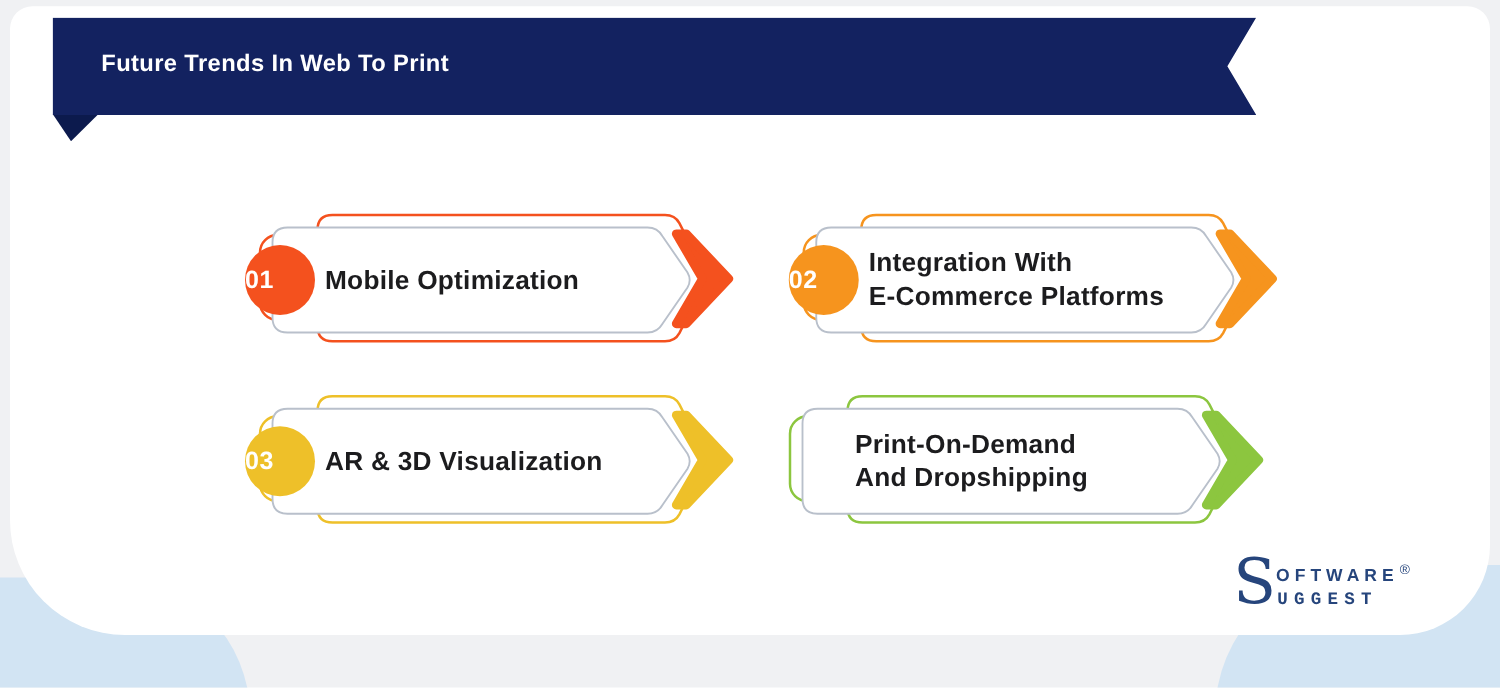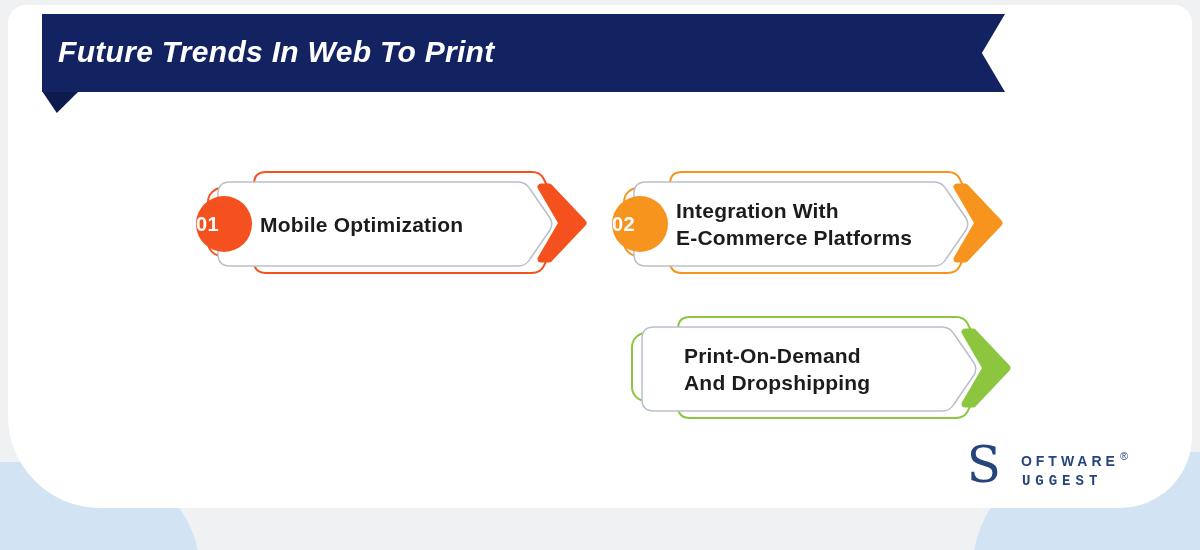--- a/index.html
+++ b/index.html
@@ -35,22 +35,22 @@
     background:#0c1a4d;
     clip-path:polygon(0 0, 100% 0, 40% 100%);
   }
   .ribbon {
     position:absolute; left:42px; top:14px; width:963px; height:78px;
     background:var(--accent,#132260);
     clip-path:polygon(0 0, 100% 0, 97.6% 50%, 100% 100%, 0 100%);
     display:flex; align-items:center;
   }
   .ribbon-title {
-    color:#ffffff; font-size:30px; font-weight:700; letter-spacing:.3px;
-    padding-left:16px; padding-bottom:2px;font-style:italic;
+    color:#ffffff; font-size:19px; font-weight:700; letter-spacing:.3px;
+    padding-left:39px; padding-bottom:2px;
   }
 
   
   .card { position:absolute; width:392px; height:106px; }
   .card svg { position:absolute; left:0; top:0; display:block; }
   .card .bracket { fill:none; stroke:var(--accent); stroke-width:2; }
   .card .echo    { fill:none; stroke:var(--accent); stroke-width:2; }
   .card .chev    { fill:var(--accent); stroke:var(--accent); stroke-width:7;
                    stroke-linejoin:round; }
   .card .bodyshape { fill:#ffffff; stroke:#b9c0cb; stroke-width:1.5; }
@@ -62,35 +62,35 @@
   }
   .card-title {
     position:absolute; left:64px; top:12px; width:268px; height:84px;
     display:flex; flex-direction:column; justify-content:center;
     font-size:21px; line-height:27px; font-weight:600;
     color:#1c1c1e; letter-spacing:.2px;
   }
 
   
   .card1 { left:196px; top:170px; }
-  .card2 { left:612px; top:170px; }
+  .card2 { left:631px; top:170px; }
   .card3 { left:196px; top:315px; }
   .card4 { left:620px; top:315px; }
 
   
   .logo {
     position:absolute; right:72px; top:440px;
     display:flex; align-items:flex-start;
     color:var(--accent,#26457C);
   }
   .logo-s {
     font-family:"DejaVu Serif", serif;
     font-size:50px; line-height:50px; font-weight:400;
   }
-  .logo-rest { margin-left:20px; margin-top:6px; }
+  .logo-rest { margin-left:0; margin-top:6px; }
   .logo-line { font-size:14px; font-weight:700; letter-spacing:4px;
                line-height:20px; white-space:nowrap; }
   .logo-line.second { letter-spacing:5px; margin-left:1px;font-family:Liberation Mono, monospace; }
   .reg { font-size:11px; font-weight:400; vertical-align:super;
          letter-spacing:0; margin-left:1px; }
 </style>
 </head>
 <body>
 
 <div class="stage">
@@ -130,20 +130,35 @@
     </svg>
     <div class="num-circle">
       <span>02</span>
     </div>
     <div class="card-title">
       <div>Integration With</div>
       <div>E-Commerce Platforms</div>
     </div>
   </div>
 
+  <div class="card card3" style="--accent: #EEC029;">
+    <svg width="392" height="106" viewBox="0 0 392 106">
+      <rect class="bracket" x="12" y="18" width="46" height="68" rx="14"></rect>
+      <path class="echo" d="M70 2 H336 Q344 2 347.5 8.5 L366 45 Q370 52.5 366 60 L347.5 96.5 Q344 103 336 103 H70 Q58 103 58 91 V14 Q58 2 70 2 Z"></path>
+      <path class="chev" d="M345 17 L353 17 L387 53 L353 89 L345 89 L366 53 Z"></path>
+      <path class="bodyshape" d="M34 12 H322 Q330 12 334 19 L354 48 Q357.5 54 354 60 L334 89 Q330 96 322 96 H34 Q22 96 22 84 V24 Q22 12 34 12 Z"></path>
+    </svg>
+    <div class="num-circle">
+      <span>03</span>
+    </div>
+    <div class="card-title">
+      <div>AR &amp; 3D Visualization</div>
+      <div></div>
+    </div>
+  </div>
 
   <div class="card card4" style="--accent: #8CC63F;">
     <svg width="392" height="106" viewBox="0 0 392 106">
       <rect class="bracket" x="12" y="18" width="46" height="68" rx="14"></rect>
       <path class="echo" d="M70 2 H336 Q344 2 347.5 8.5 L366 45 Q370 52.5 366 60 L347.5 96.5 Q344 103 336 103 H70 Q58 103 58 91 V14 Q58 2 70 2 Z"></path>
       <path class="chev" d="M345 17 L353 17 L387 53 L353 89 L345 89 L366 53 Z"></path>
       <path class="bodyshape" d="M34 12 H322 Q330 12 334 19 L354 48 Q357.5 54 354 60 L334 89 Q330 96 322 96 H34 Q22 96 22 84 V24 Q22 12 34 12 Z"></path>
     </svg>
     <div class="card-title">
       <div>Print-On-Demand</div>

